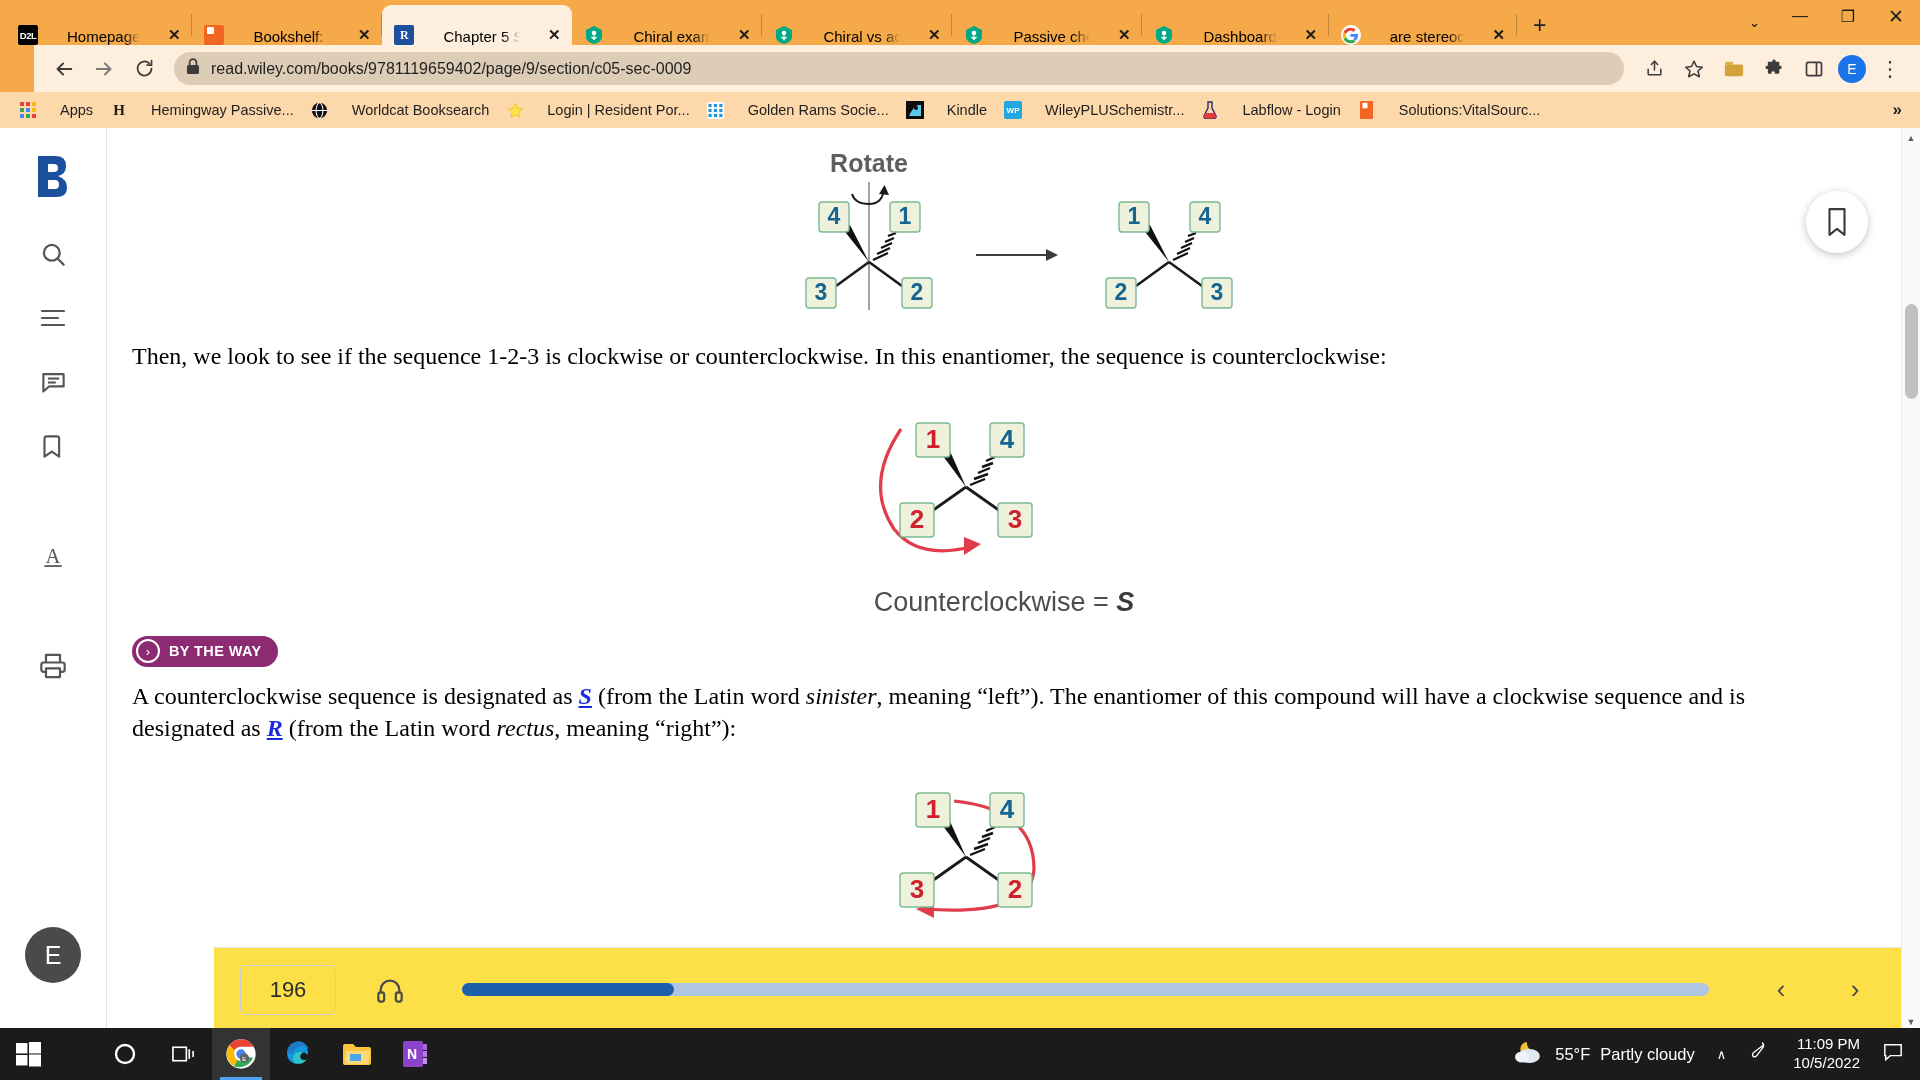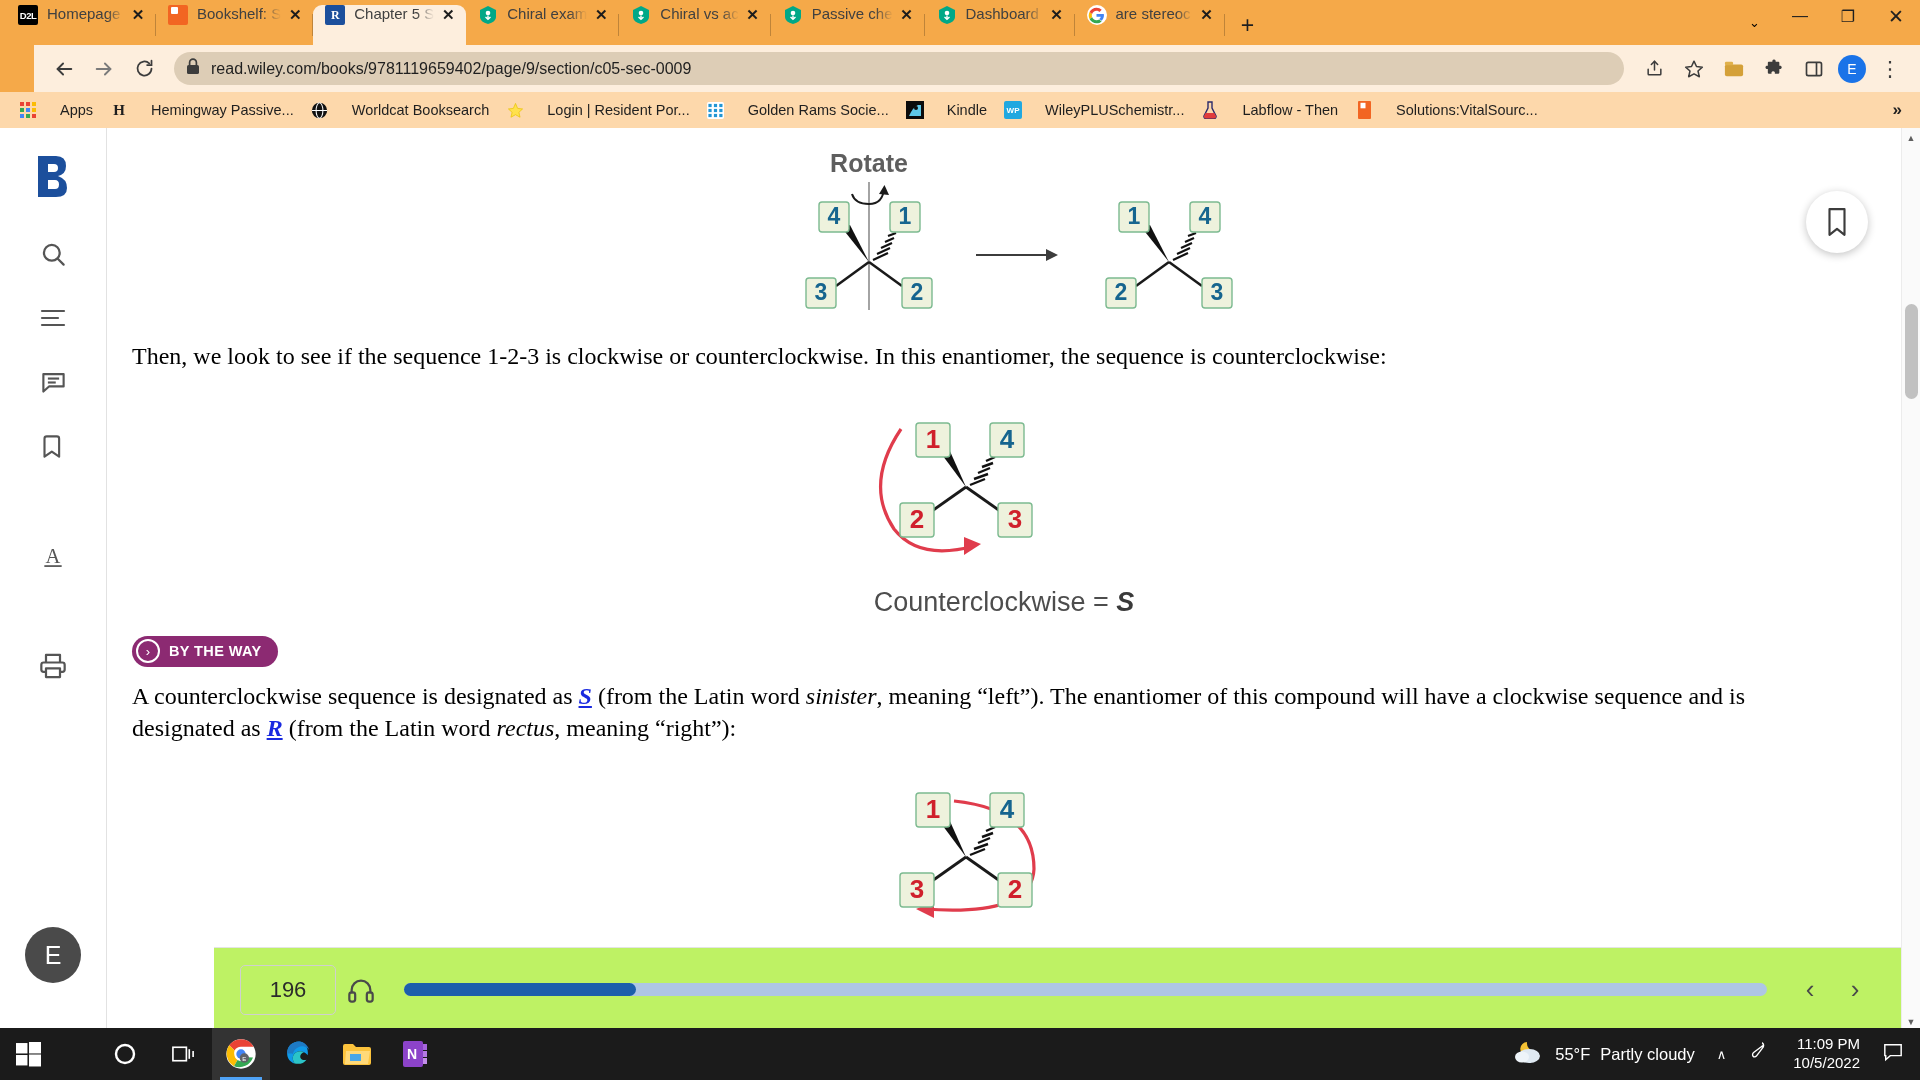--- a/index.html
+++ b/index.html
@@ -16,26 +16,27 @@
   #tab-strip {
     height: 45px;
     display: flex;
     align-items: flex-end;
     padding-left: 6px;
     position: relative;
   }
   .tab {
     height: 40px;
     display: flex;
-    align-items: flex-start;
+    align-items: flex-end;
     padding: 0 8px 0 12px;
     min-width: 150px;
     max-width: 190px;
     position: relative;
     border-radius: 9px 9px 0 0;
+    gap: 20px;
   }
   .tab .tab-sep {
     position: absolute;
     right: 0; top: 9px;
     width: 1px; height: 22px;
     background: rgba(0,0,0,0.22);
   }
   .tab.active { background: #fdeedd; }
   .tab-favicon {
     width: 20px; height: 20px;
@@ -48,21 +49,21 @@
   }
   .fav-d2l { background: #000; font-size: 9.5px; letter-spacing: -0.5px; }
   .fav-vs  { background: #f26522; position: relative; }
   .fav-vs::after { content:""; position:absolute; left:3px; top:2px; width:7px; height:7px; background:#fff; border-radius:1px; }
   .fav-bb  { background: #1c4f9c; position: relative; }
   .fav-bb::after { content:"R"; color:#fff; font-size:12px; font-weight:700; font-family:"Liberation Serif",serif; }
   .fav-mh  { background: transparent; }
   .fav-g   { background: #fff; border-radius: 50%; }
   .tab-title {
     font-size: 15px;
-    color: #404040;
+    color: #000000;
     white-space: nowrap;
     overflow: hidden;
     flex: 1 1 auto;
     -webkit-mask-image: linear-gradient(90deg,#000 78%,transparent 100%);
     mask-image: linear-gradient(90deg,#000 78%,transparent 100%);
   }
   .tab-close {
     flex: 0 0 20px;
     width: 20px; height: 20px;
     margin-left: 4px;
@@ -298,26 +299,26 @@
     width: 13px; height: 95px;
     background: #c1c1c1;
     border-radius: 7px;
   }
 
   
   #reader-footer {
     position: absolute;
     left: 107px; right: 19px; bottom: 0;
     height: 84px;
-    background: #bef264;
+    background: #fde047;
     border-top: 1px solid #e4e4e4;
     display: flex;
     align-items: center;
     padding: 0 26px;
-    gap: 5px;
+    gap: 34px;
   }
   #page-number-box {
     width: 96px; height: 50px;
     border: 1px solid #cfcfcf;
     border-radius: 5px;
     display: flex; align-items: center; justify-content: center;
     font-size: 22px;
     color: #2b2b2b;
   }
   #headphone-btn { width: 40px; height: 40px; display:flex; align-items:center; justify-content:center; color:#4a4a4a; }
@@ -643,21 +644,21 @@
       <span>WileyPLUSchemistr...</span>
     </div>
 
     <div class="bm">
       <span class="bm-ico">
         <svg width="16" height="18" viewBox="0 0 16 18">
             <path d="M6 1 L6 7 L2 15 A2 2 0 0 0 4 17.5 L12 17.5 A2 2 0 0 0 14 15 L10 7 L10 1 Z" fill="none" stroke="#2b2b6b" stroke-width="1.4"></path>
             <path d="M3.6 12 L12.4 12 L14 15 A2 2 0 0 1 12 17.5 L4 17.5 A2 2 0 0 1 2 15 Z" fill="#e03c3c"></path>
           </svg>
       </span>
-      <span>Labflow - Then</span>
+      <span>Labflow - Login</span>
     </div>
 
     <div class="bm">
       <span class="bm-ico">
         <svg width="13" height="18" viewBox="0 0 13 18">
             <rect width="13" height="18" rx="1" fill="#f26522"></rect>
             <rect x="2.5" y="1.8" width="5" height="5.5" fill="#fff"></rect>
           </svg>
       </span>
       <span>Solutions:VitalSourc...</span>

